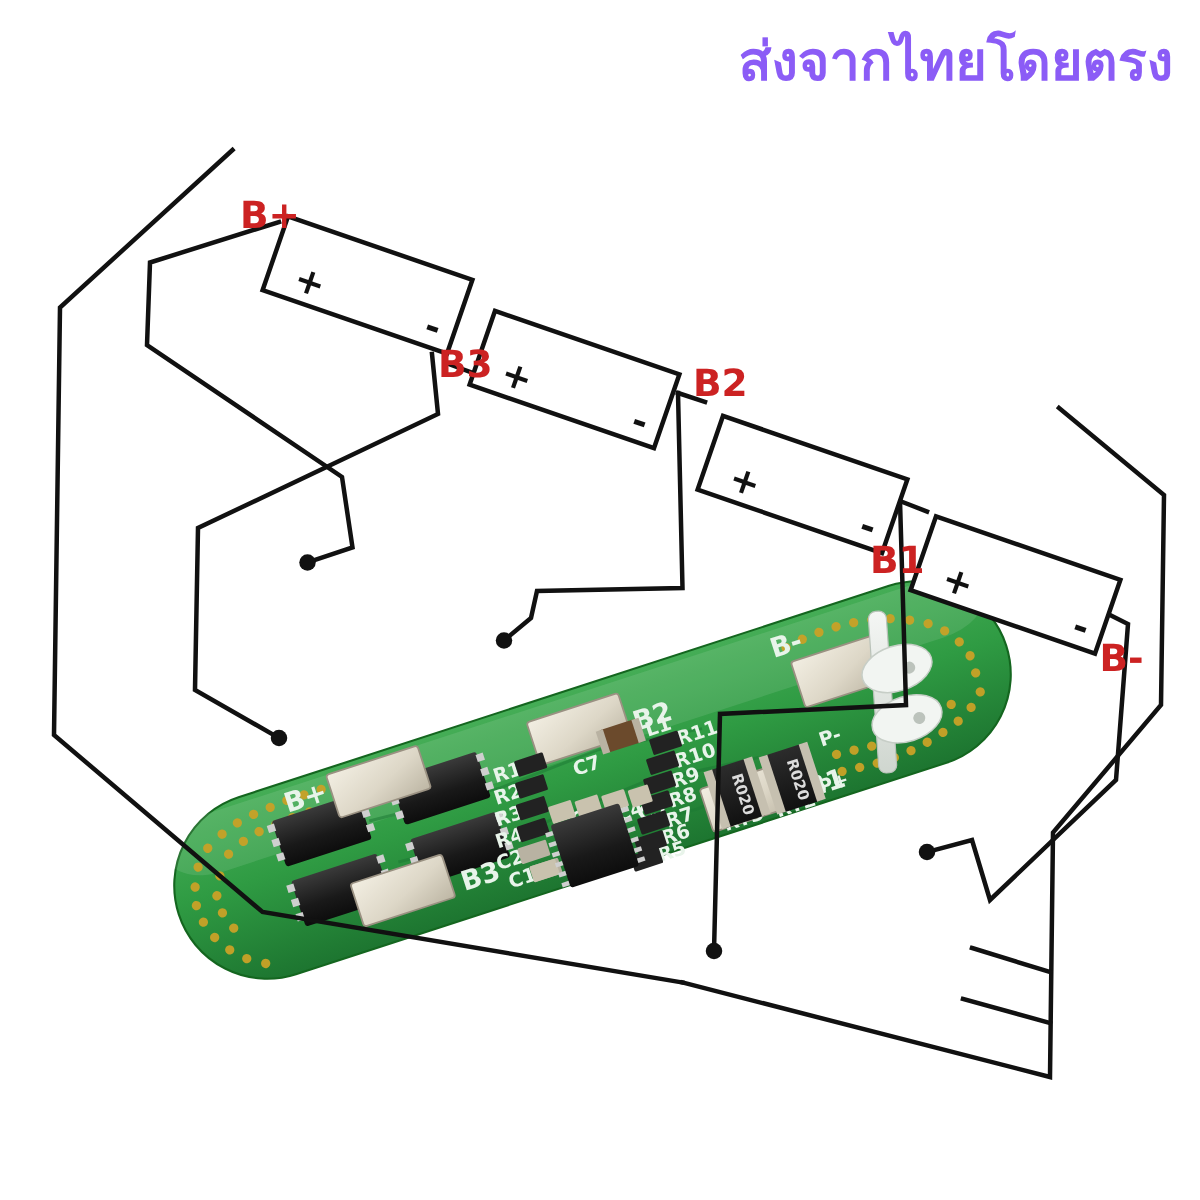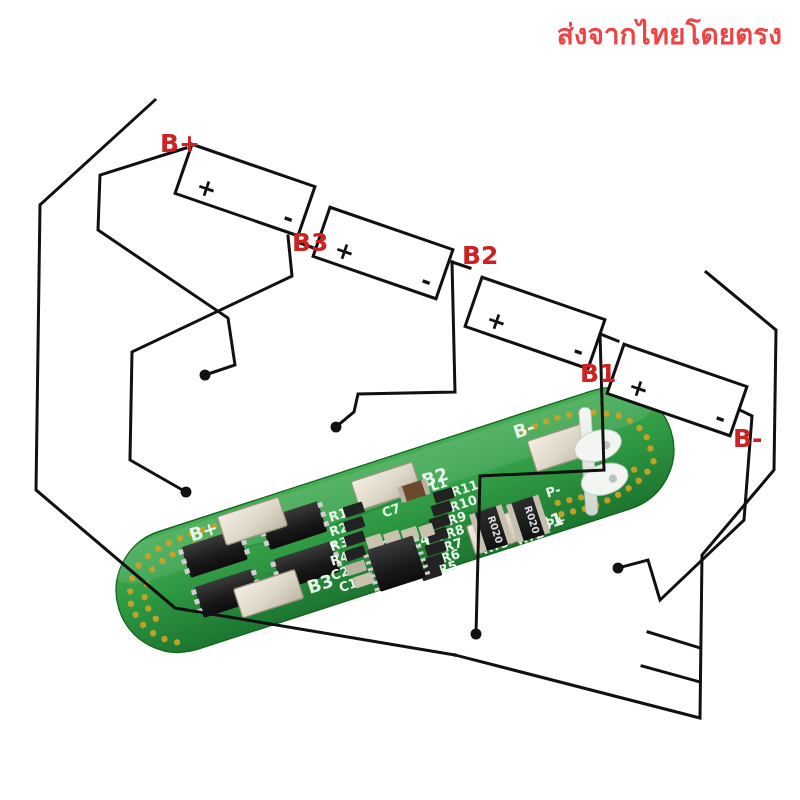--- a/index.html
+++ b/index.html
@@ -21,23 +21,23 @@
     position: absolute;
     left: 0;
     top: 0;
     width: 800px;
     height: 800px;
   }
   .thai-banner {
     position: absolute;
     right: 18px;
     top: 12px;
-    font-size: 28px;
+    font-size: 36px;
     font-weight: 700;
-    color: #ef4444;
+    color: #8b5cf6;
     letter-spacing: 0px;
     white-space: nowrap;
     font-family: Liberation Sans, sans-serif;
   }
   .lbl {
     position: absolute;
     color: #cc2222;
     font-size: 25px;
     font-weight: 700;
     font-family: "DejaVu Sans", "Liberation Sans", sans-serif;

